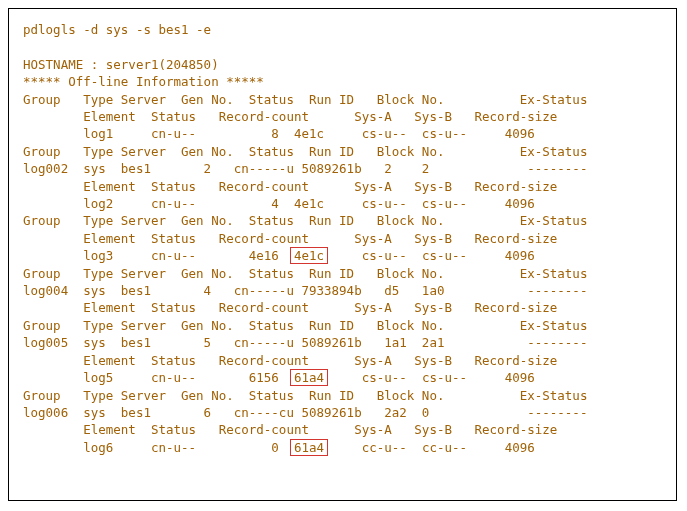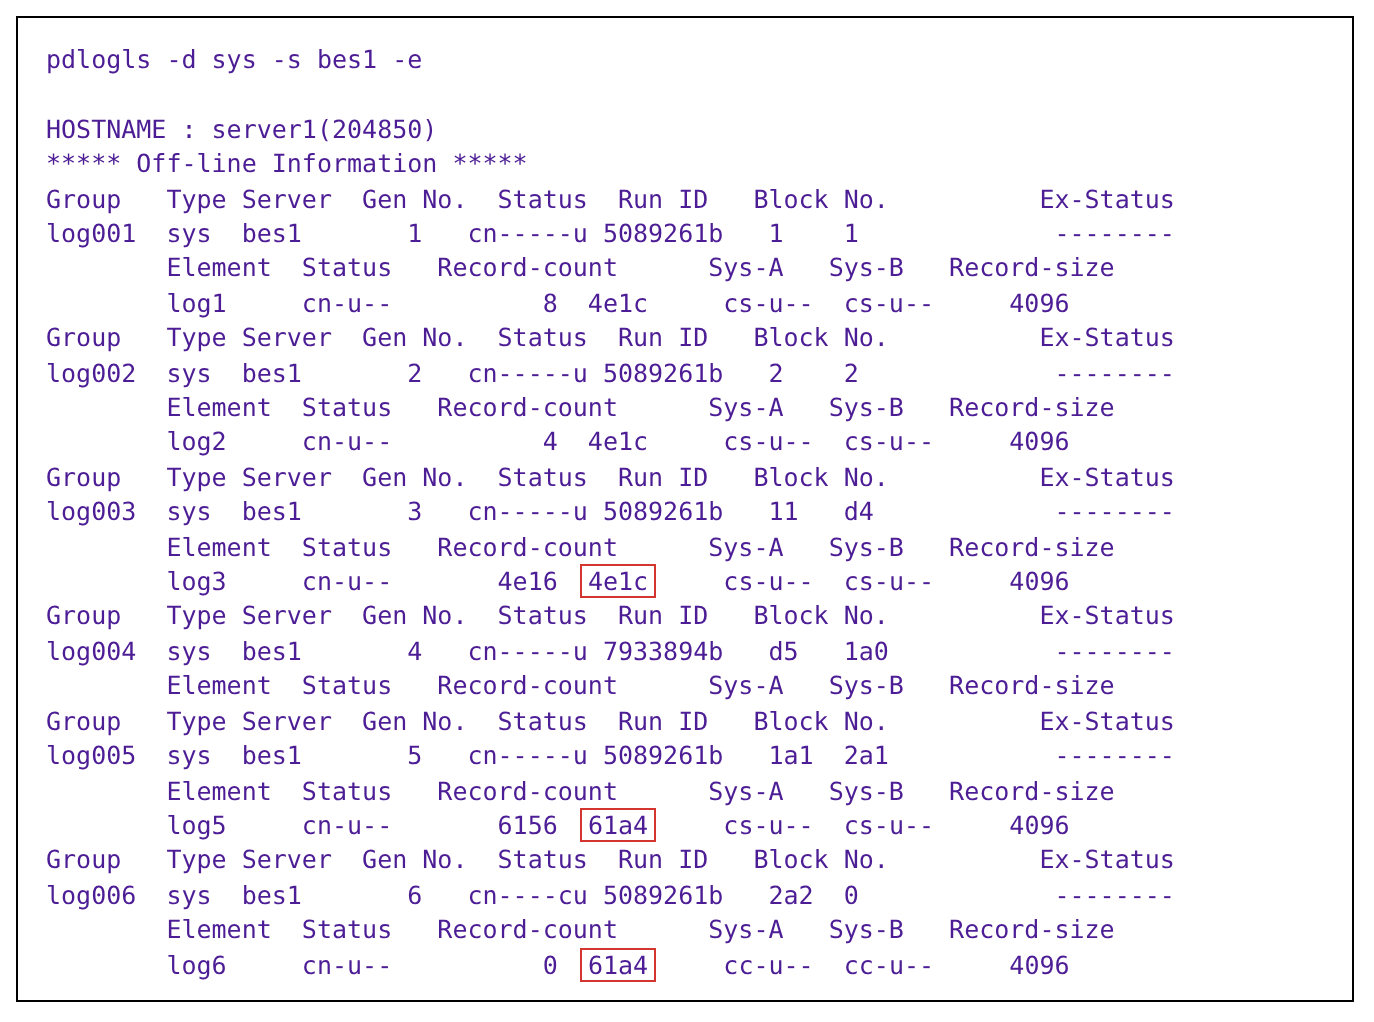--- a/index.html
+++ b/index.html
@@ -23,47 +23,45 @@
     background: #ffffff;
     overflow: hidden;
   }
   #terminal-body {
     padding: 12px 0 0 14px;
   }
   .line {
     font-family: "DejaVu Sans Mono", monospace;
     font-size: 12.5px;
     line-height: 17.4px;
-    color: #4c1d95;
+    color: #a16207;
     white-space: pre;
     letter-spacing: 0px;
   }
   .line.blank {
     height: 17.4px;
   }
 </style>
 </head>
 <body>
 
 <div id="terminal-frame">
   <div id="terminal-body">
       <div class="line">pdlogls -d sys -s bes1 -e</div>
       <div class="line blank"></div>
       <div class="line">HOSTNAME : server1(204850)</div>
       <div class="line">***** Off-line Information *****</div>
       <div class="line">Group   Type Server  Gen No.  Status  Run ID   Block No.          Ex-Status</div>
-      <div class="line">log001  sys  bes1       1   cn-----u 5089261b   1    1             --------</div>
       <div class="line">        Element  Status   Record-count      Sys-A   Sys-B   Record-size</div>
       <div class="line">        log1     cn-u--          8  4e1c     cs-u--  cs-u--     4096</div>
       <div class="line">Group   Type Server  Gen No.  Status  Run ID   Block No.          Ex-Status</div>
       <div class="line">log002  sys  bes1       2   cn-----u 5089261b   2    2             --------</div>
       <div class="line">        Element  Status   Record-count      Sys-A   Sys-B   Record-size</div>
       <div class="line">        log2     cn-u--          4  4e1c     cs-u--  cs-u--     4096</div>
       <div class="line">Group   Type Server  Gen No.  Status  Run ID   Block No.          Ex-Status</div>
-      <div class="line">log003  sys  bes1       3   cn-----u 5089261b   11   d4            --------</div>
       <div class="line">        Element  Status   Record-count      Sys-A   Sys-B   Record-size</div>
       <div class="line">        log3     cn-u--       4e16  <span style="border: 1px solid rgb(212, 54, 47); padding: 1px 3px; margin: 0px -4px; display: inline-block; line-height: 13px;">4e1c</span>     cs-u--  cs-u--     4096</div>
       <div class="line">Group   Type Server  Gen No.  Status  Run ID   Block No.          Ex-Status</div>
       <div class="line">log004  sys  bes1       4   cn-----u 7933894b   d5   1a0           --------</div>
       <div class="line">        Element  Status   Record-count      Sys-A   Sys-B   Record-size</div>
       <div class="line">Group   Type Server  Gen No.  Status  Run ID   Block No.          Ex-Status</div>
       <div class="line">log005  sys  bes1       5   cn-----u 5089261b   1a1  2a1           --------</div>
       <div class="line">        Element  Status   Record-count      Sys-A   Sys-B   Record-size</div>
       <div class="line">        log5     cn-u--       6156  <span style="border: 1px solid rgb(212, 54, 47); padding: 1px 3px; margin: 0px -4px; display: inline-block; line-height: 13px;">61a4</span>     cs-u--  cs-u--     4096</div>
       <div class="line">Group   Type Server  Gen No.  Status  Run ID   Block No.          Ex-Status</div>

